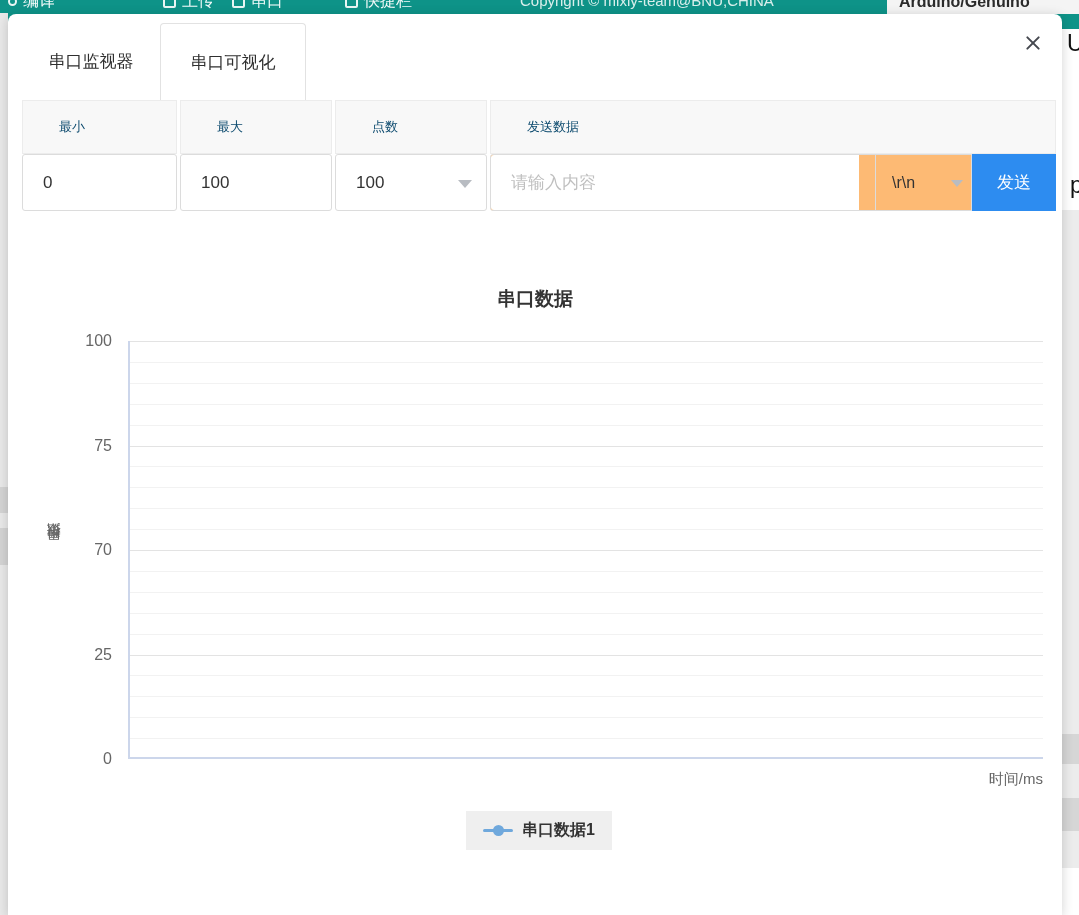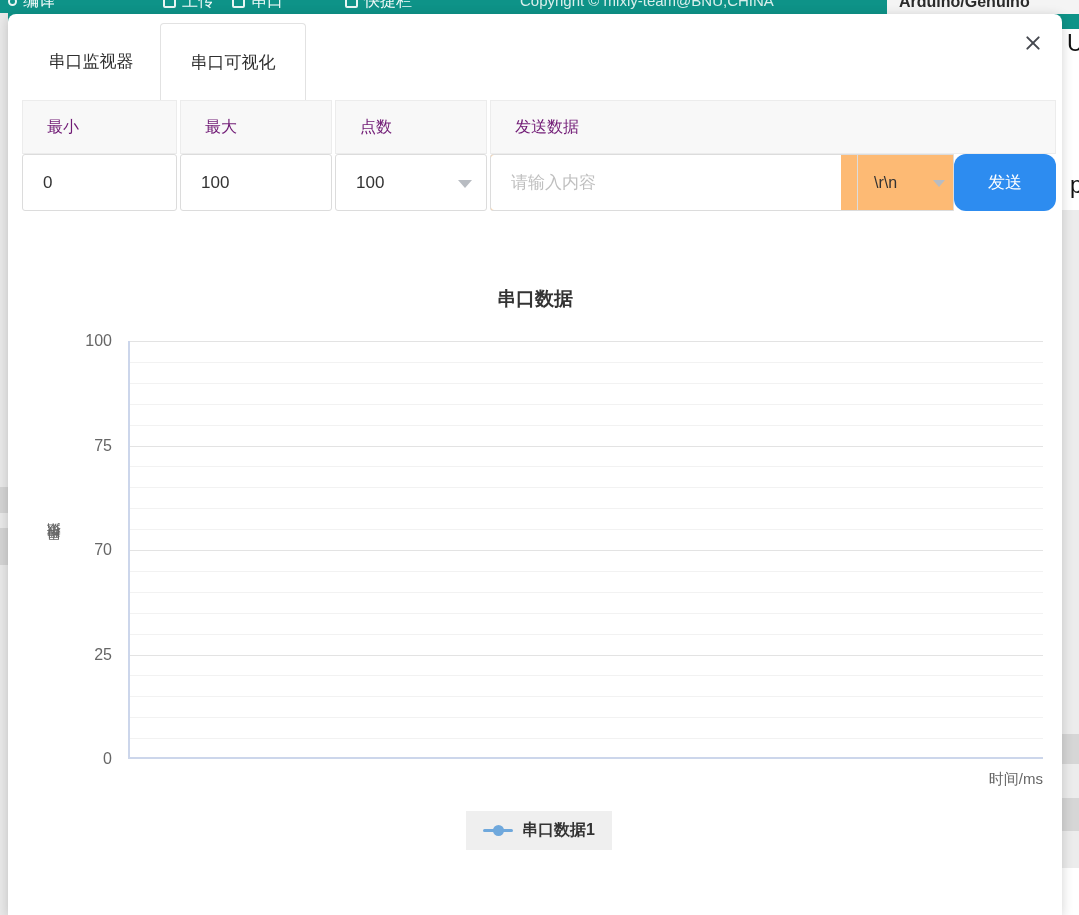--- a/index.html
+++ b/index.html
@@ -60,22 +60,22 @@
   .close-btn { position:absolute; left:1014px; top:18px; width:22px; height:22px; cursor:pointer; }
   .close-btn i { position:absolute; left:2px; top:10px; width:18px; height:2px; background:#45484f; border-radius:1px; }
   .close-btn i.a { transform:rotate(45deg); }
   .close-btn i.b { transform:rotate(-45deg); }
 
   
   .form-table { position:absolute; left:14px; top:86px; width:1034px; }
   .hdr-row { display:flex; gap:3px; height:54px; }
   .hdr-cell {
     background:#f8f8f8; border:1px solid #ececec;
-    display:flex; align-items:center; padding-left:24px;
-    font-size:16px; color:#701a75;
+    display:flex; align-items:center; padding-left:36px;
+    font-size:13px; color:#0c4a6e;
   }
   .c1 { width:155px; } .c2 { width:152px; } .c3 { width:152px; } .c4 { flex:1; }
   .input-row { display:flex; gap:3px; height:57px; margin-top:0px; }
   .txt-input {
     border:1px solid #dcdcdc; border-radius:3px; background:#fff;
     font-size:17px; color:#333; padding-left:20px; outline:none;
     font-family:"Liberation Sans","DejaVu Sans",sans-serif;
   }
   .txt-input::placeholder { color:#bfbfbf; }
   .select-box {
@@ -90,21 +90,21 @@
   .send-group { display:flex; }
   .send-box { flex:1; display:flex; border:1px solid #dcdcdc; border-radius:3px 0 0 3px; background:#fdba74; }
   .send-box .txt-input { border:none; flex:1; border-radius:3px 0 0 3px; }
   .line-end {
     position:relative; width:96px; border-left:1px solid #dcdcdc;
     display:flex; align-items:center; padding-left:16px;
     font-size:16px; color:#333; cursor:pointer;margin-left:16px;
   }
   .line-end .caret { right:8px; border-left-width:6px; border-right-width:6px; border-top-width:7px; }
   .send-btn {
-    width:102px; border:none; border-radius:12px; color:#fff;
+    width:84px; border:none; border-radius:0; color:#fff;
     font-size:17px; cursor:pointer; background:#2d8cf0;
     font-family:"Liberation Sans","DejaVu Sans",sans-serif;
   }
 
   
   .chart-title { position:absolute; left:0; top:272px; width:100%; text-align:center;
     font-size:19px; font-weight:bold; color:#333; }
   .plot-area {
     position:absolute; left:120px; top:327px; width:915px; height:418px;
     border-left:2px solid #ccd6eb; border-bottom:2px solid #ccd6eb;

